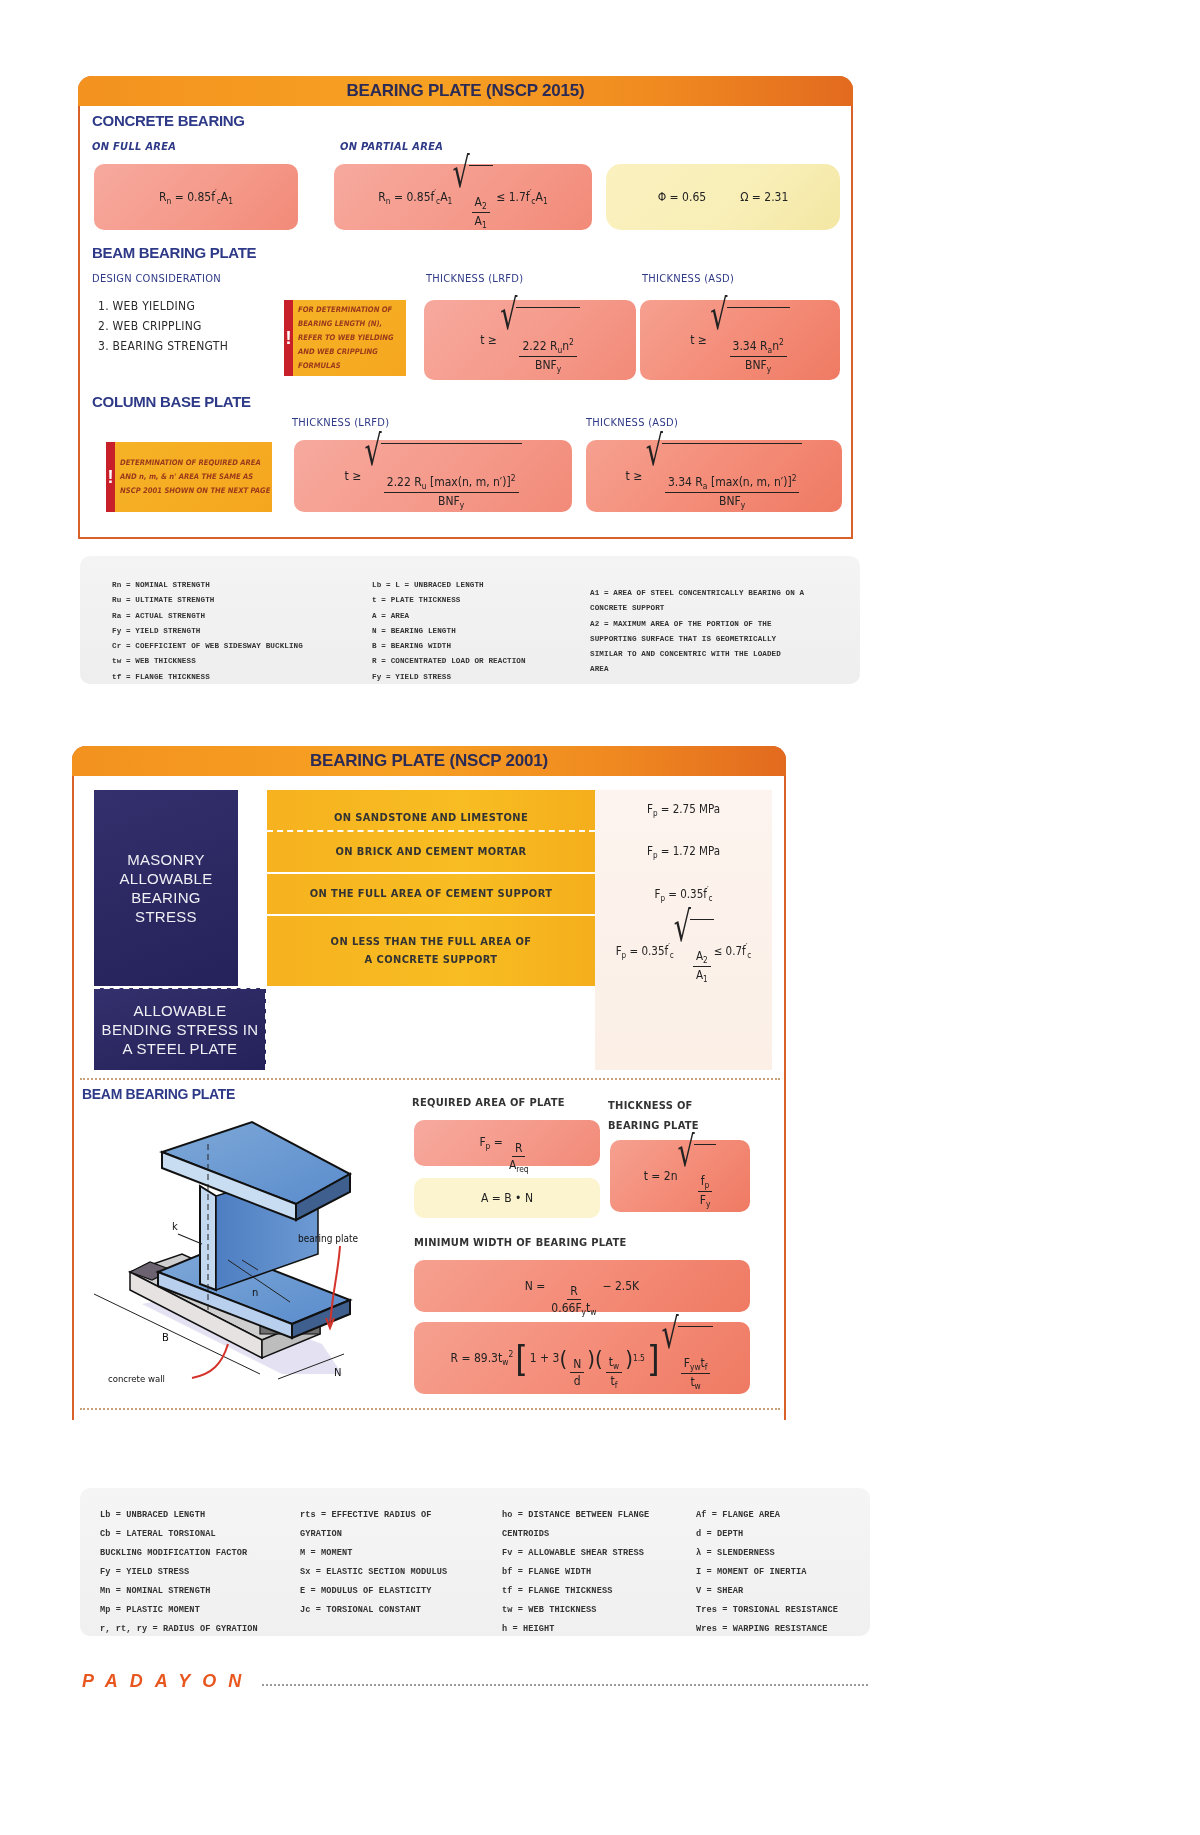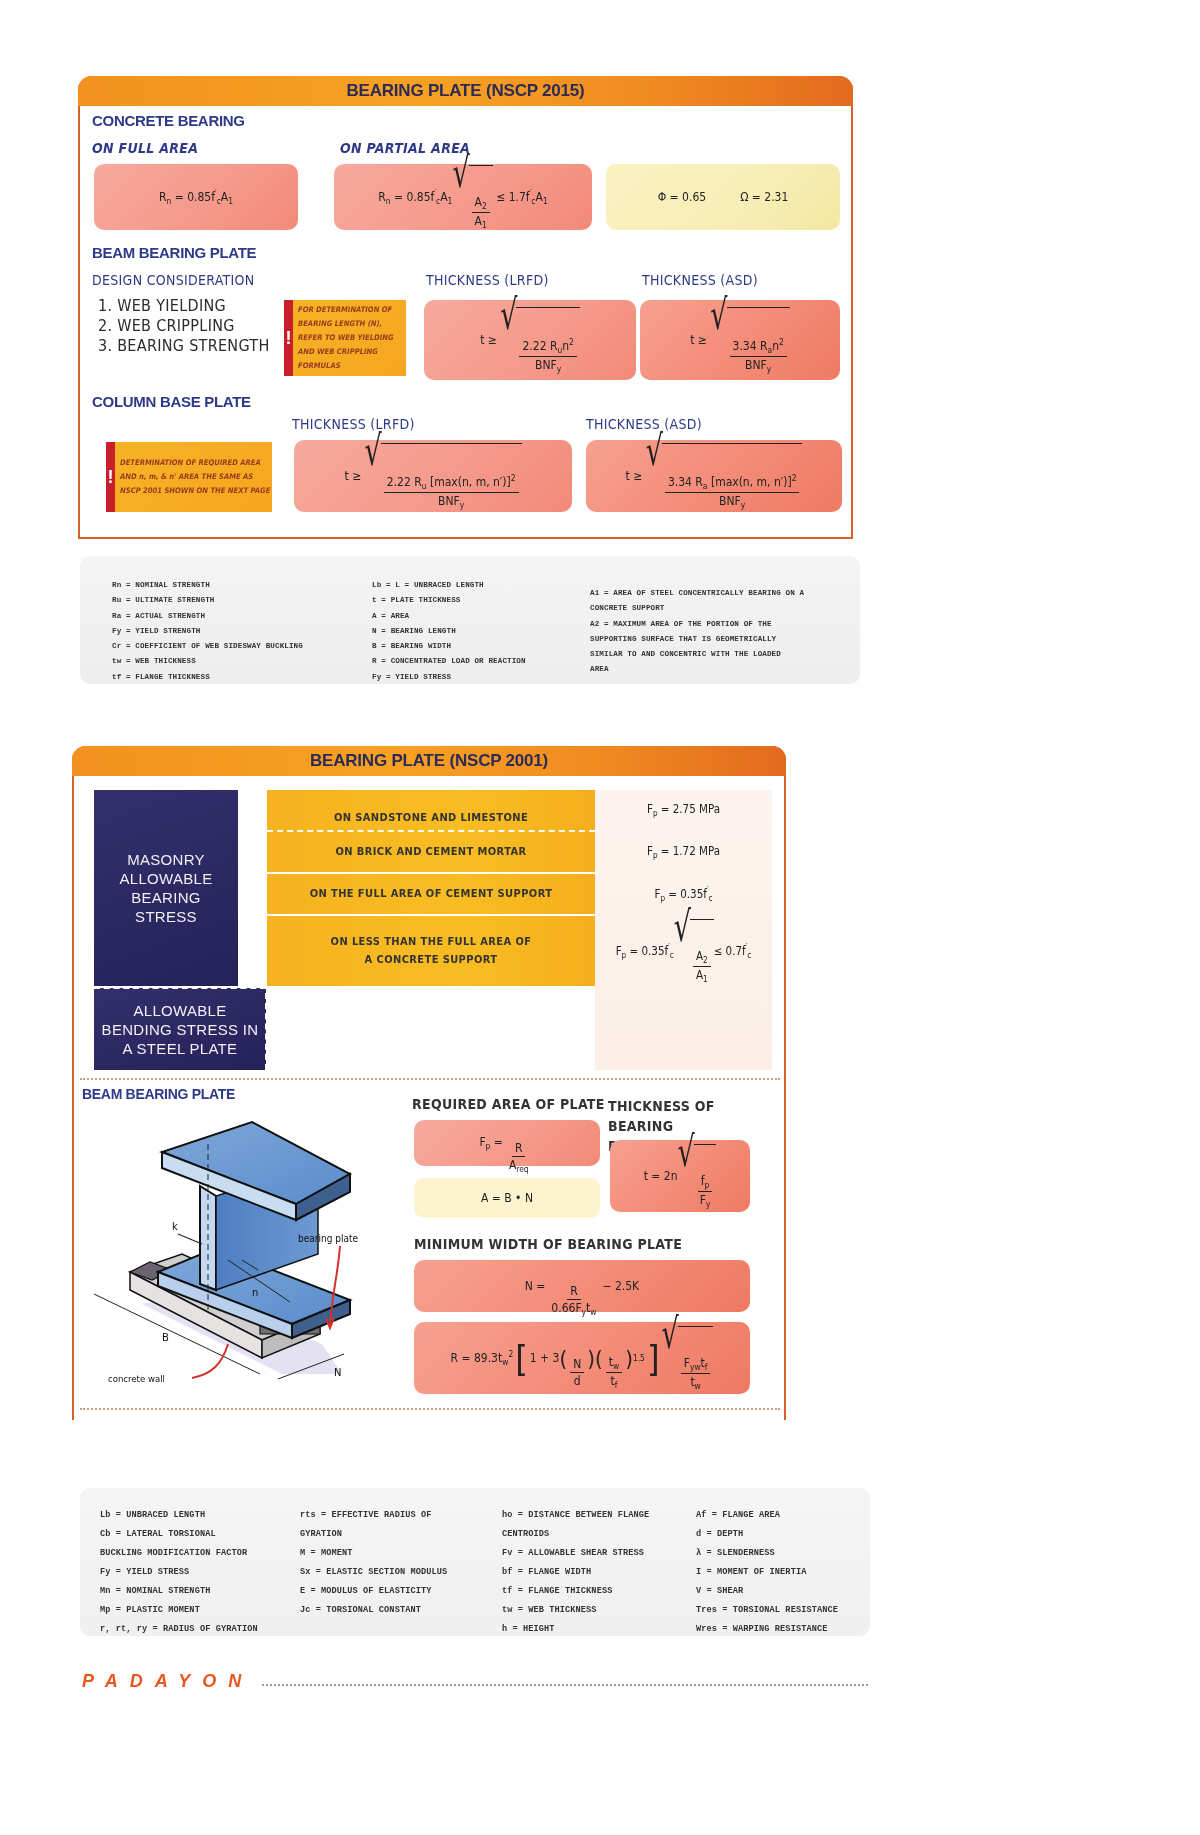--- a/index.html
+++ b/index.html
@@ -4,32 +4,32 @@
 <style>
   * { box-sizing: border-box; margin: 0; padding: 0; }
   body { width: 1200px; height: 1835px; background: #ffffff; position: relative; font-family: "DejaVu Sans", sans-serif; color: #2b2b2b; overflow: hidden; }
   .abs { position: absolute; }
   .panel { position: absolute; border: 2px solid #d8612a; border-radius: 14px 14px 0 0; background: #fff; }
   .panel-header { position: absolute; left: -2px; right: -2px; top: -2px; height: 30px; border-radius: 14px 14px 0 0;
     background: linear-gradient(90deg, #f3921f 0%, #f7a123 45%, #f08a20 75%, #e26a1f 100%);
     display: flex; align-items: center; justify-content: center; }
   .panel-header span { font-family: "Liberation Sans", sans-serif; font-weight: bold; font-size: 17px; color: #2b2b55; letter-spacing: -0.2px; }
   .sec-title { font-family: "Liberation Sans", sans-serif; font-weight: bold; font-size: 15px; color: #2e3a87; letter-spacing: -0.3px; }
-  .sub-label { font-family: "DejaVu Sans Condensed", "DejaVu Sans", sans-serif; font-size: 14px; color: #2e3a87; font-style: italic; font-weight: bold; letter-spacing: 0.3px; }
+  .sub-label { font-family: "DejaVu Sans Condensed", "DejaVu Sans", sans-serif; font-size: 11px; color: #2e3a87; font-style: italic; font-weight: bold; letter-spacing: 0.3px; }
   .sub-label.plain { font-style: normal; font-weight: normal; }
   .fbox { position: absolute; border-radius: 10px; display: flex; align-items: center; justify-content: center;
     font-family: "DejaVu Sans Condensed", "DejaVu Sans", sans-serif; font-size: 12px; color: #222; }
   .pink { background: linear-gradient(135deg, #f7a99e 0%, #f59a8b 55%, #f28a78 100%); }
   .pink2 { background: linear-gradient(135deg, #f6a090 0%, #f48d79 50%, #ef7a63 100%); }
   .yellow { background: linear-gradient(135deg, #faf1c0 0%, #f8eeb6 60%, #f4e7a3 100%); }
   .yellow-light { background: #fbf4cf; }
   .note { position: absolute; background: linear-gradient(135deg, #f6b326, #f5a61f); border-left: 9px solid #c8202b; display: flex; align-items: center; }
   .note .bang { position: absolute; left: -8px; width: 7px; text-align: center; color: #fff; font-weight: bold; font-size: 18px; font-family: "Liberation Sans", sans-serif; }
   .note .txt { font-family: "DejaVu Sans Condensed", "DejaVu Sans", sans-serif; font-size: 7.6px; line-height: 14px; color: #9b3a1c; font-weight: bold; font-style: italic; padding-left: 5px; }
-  .list-item { font-family: "DejaVu Sans Condensed", "DejaVu Sans", sans-serif; font-size: 16px; color: #2b2b2b; line-height: 20px; letter-spacing: 0.3px; }
+  .list-item { font-family: "DejaVu Sans Condensed", "DejaVu Sans", sans-serif; font-size: 12px; color: #2b2b2b; line-height: 20px; letter-spacing: 0.3px; }
   .legend { position: absolute; background: linear-gradient(180deg, #f4f4f4, #eeeeee); border-radius: 10px; }
   .legend .col { position: absolute; font-family: Liberation Mono, monospace; font-size: 7.6px; color: #333; line-height: 15.3px; font-weight: bold; letter-spacing: 0.1px; margin-top: 8px; }
   .legend2 .col { font-size: 8.6px; line-height: 19px; }
   sub { font-size: 70%; vertical-align: -3px; }
   sup { font-size: 70%; vertical-align: 5px; }
   .frac { display: inline-flex; flex-direction: column; align-items: center; vertical-align: middle; margin: 0 3px; }
   .frac .num { border-bottom: 1.5px solid #222; padding: 0 3px 1px; margin-top: 28px; }
   .frac .den { padding: 1px 3px 0; }
   .sqrt { display: inline-flex; align-items: stretch; vertical-align: middle; }
   .sqrt .rad { font-size: 30px; line-height: 1; transform: scaleY(1.4); margin-right: -1px; }
@@ -60,21 +60,21 @@
     <span>R<sub>n</sub> = 0.85f<sup>′</sup><sub>c</sub>A<sub>1</sub></span>
     <span class="sqrt">
         <span class="rad">√</span>
         <span class="inner"><span class="frac">
             <span class="num">A<sub>2</sub></span>
             <span class="den">A<sub>1</sub></span>
           </span></span>
       </span>
     <span>&nbsp;≤ 1.7f<sup>′</sup><sub>c</sub>A<sub>1</sub></span>
   </div>
-  <div class="fbox yellow" style="left:526px; top:86px; width:234px; height:66px;">
+  <div class="fbox yellow" style="left:526px; top:86px; width:234px; height:66px;border-radius:15px;">
     <span style="margin-right:34px;">Φ = 0.65</span>
     <span>Ω = 2.31</span>
   </div>
 
   <div class="abs sec-title" style="left:12px; top:166px;">BEAM BEARING PLATE</div>
   <div class="abs sub-label plain" style="left:12px; top:194px;">DESIGN CONSIDERATION</div>
   <div class="abs sub-label plain" style="left:346px; top:194px;">THICKNESS (LRFD)</div>
   <div class="abs sub-label plain" style="left:562px; top:194px;">THICKNESS (ASD)</div>
 
   <div class="abs" style="left:18px; top:218px;">

